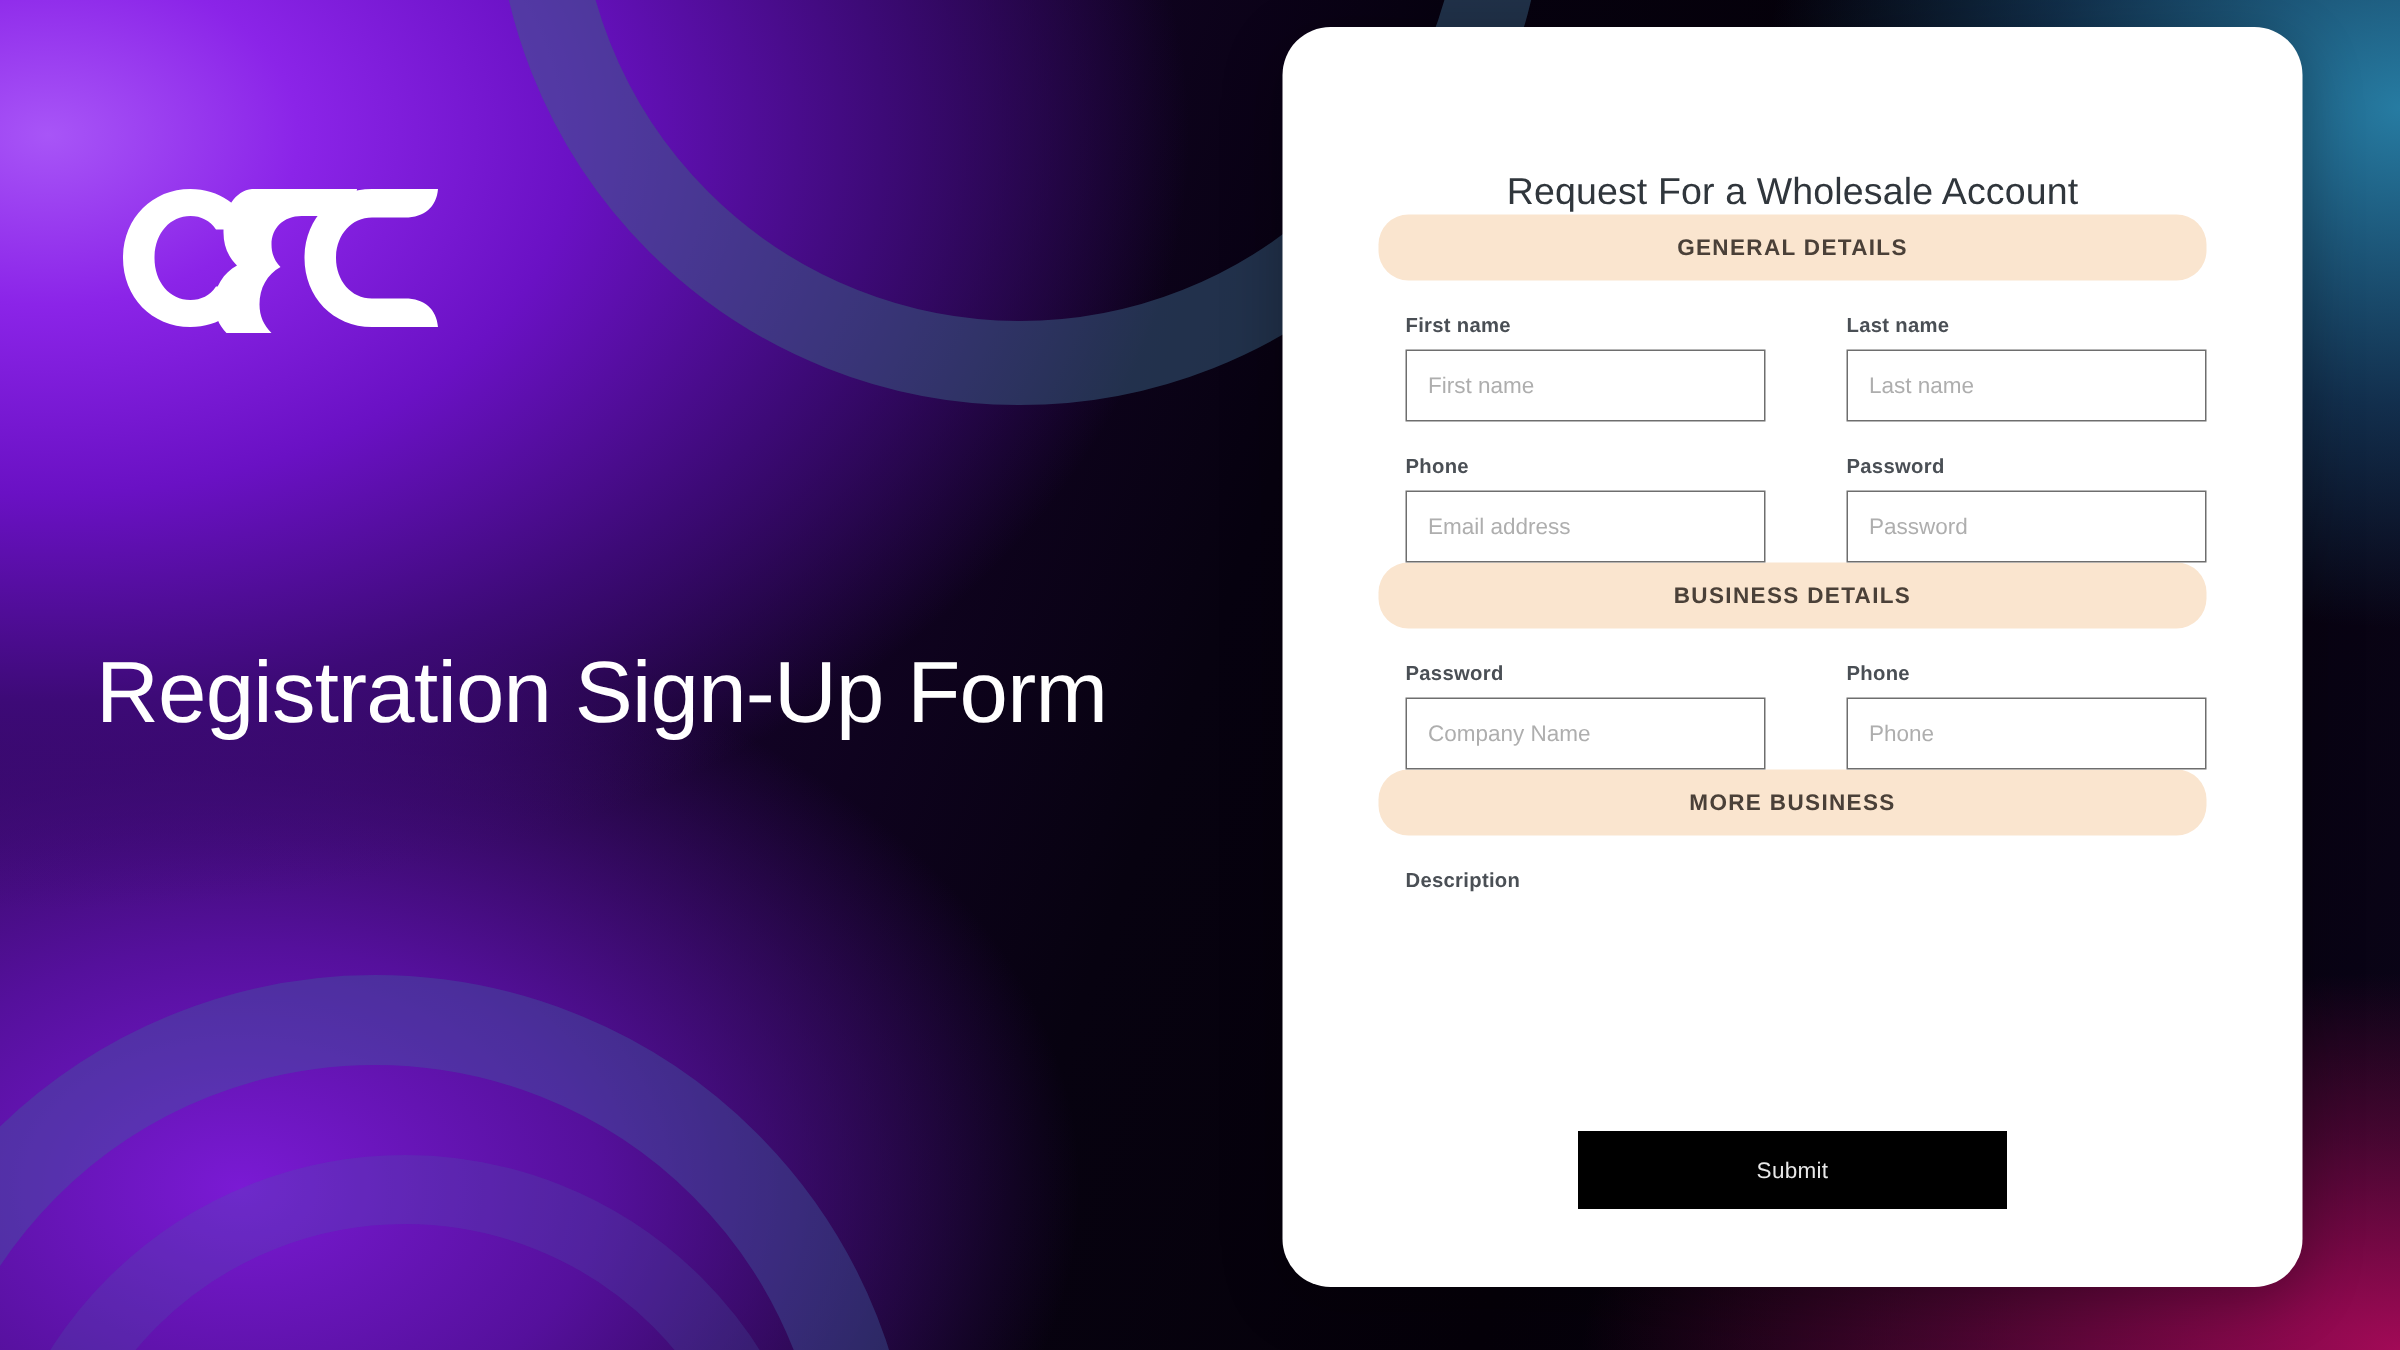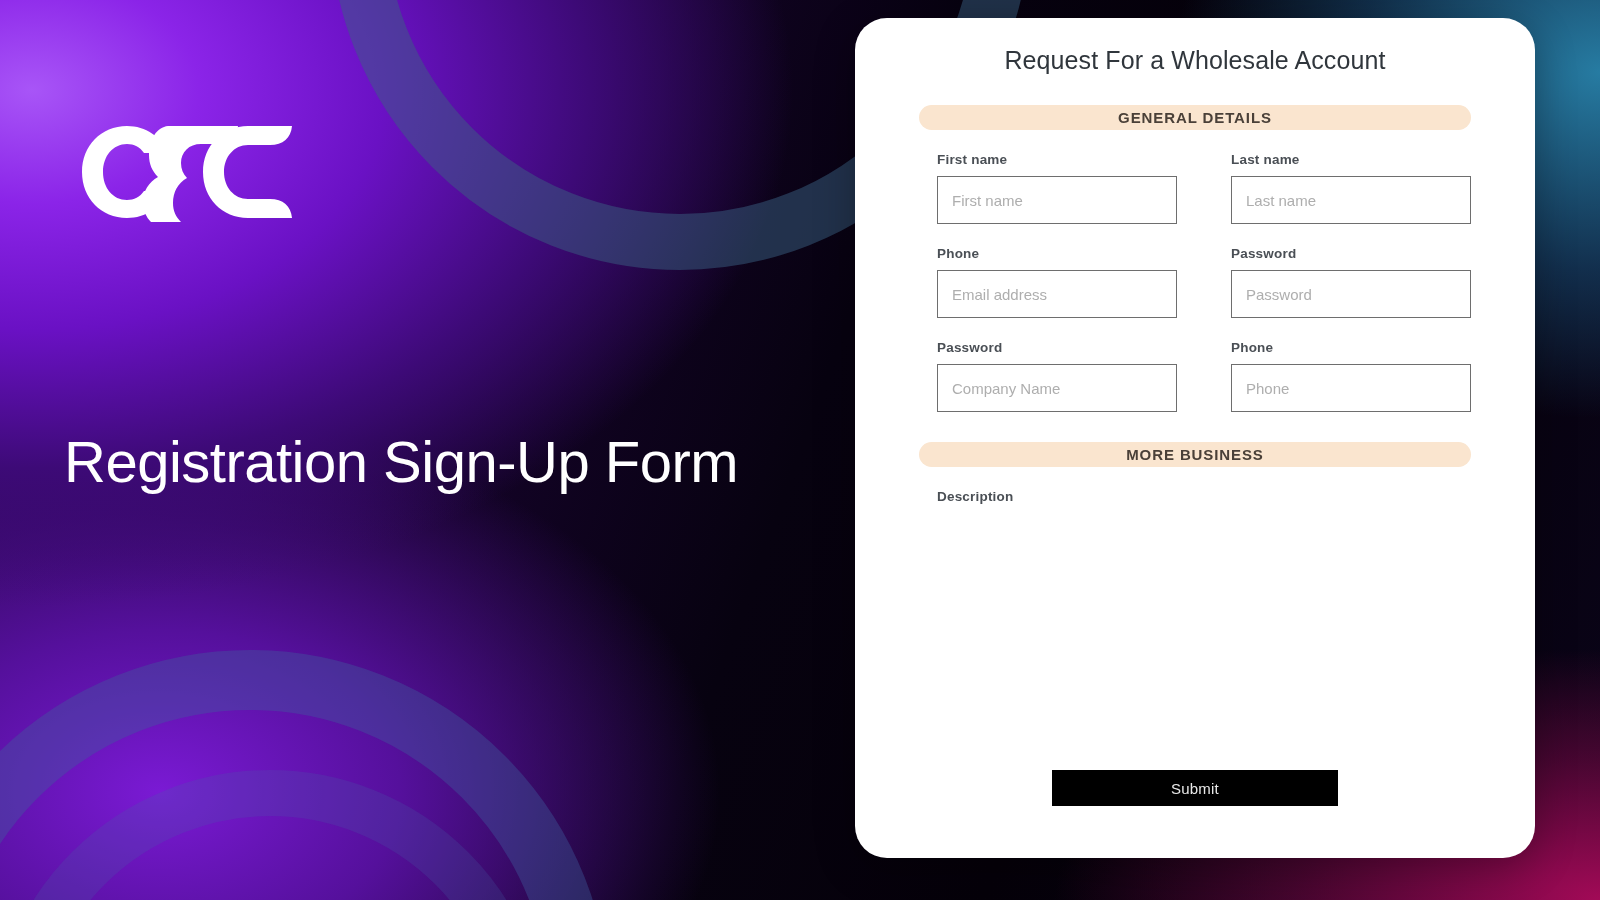--- a/index.html
+++ b/index.html
@@ -52,45 +52,45 @@
   
   #card {
     position:absolute; left:855px; top:18px;
     width:680px; height:840px;
     background:#ffffff; border-radius:32px;
     box-shadow:0 10px 40px rgba(0,0,0,0.28);
     padding:0 64px;
   }
   #form-title {
     text-align:center; font-size:25px; color:#30363c;
-    padding-top:28px; letter-spacing:0.1px; font-weight:400;
+    padding-top:76px; letter-spacing:0.1px; font-weight:400;margin-top:20px;
   }
   .section-pill {
-    margin-top:30px; height:25px; border-radius:20px;
+    height:44px; border-radius:20px;
     background:#fae5cf; color:#4a4038;
     display:flex; align-items:center; justify-content:center;
     font-size:15px; font-weight:bold; letter-spacing:0.9px;
   }
   .row { display:flex; gap:36px; margin-top:22px; }
   .field { flex:1 1 0; min-width:0;padding-left:18px; }
   .field.half { flex:0 0 253px; }
   .f-label {
     font-size:13.5px; font-weight:bold; color:#4a4f55;
     letter-spacing:0.2px; margin-bottom:9px;
   }
   .f-input {
     width:100%; height:48px; border:1px solid #6e6e6e;
     background:#fff; padding:0 14px; font-size:15px;
     color:#333; font-family:"Liberation Sans", sans-serif;
     border-radius:0; outline:none;
   }
   .f-input::placeholder { color:#aeaeae; }
   #submit-row { position:absolute; left:64px; right:64px; bottom:52px; display:flex; justify-content:center; }
   #submit-button {
-    width:286px; height:36px; background:#000; color:#e8e8e8;
+    width:286px; height:52px; background:#000; color:#e8e8e8;
     border:none; font-size:15px; cursor:pointer;
     font-family:"Liberation Sans", sans-serif; letter-spacing:0.2px;
   }
 </style>
 </head>
 <body>
 
 <div id="bg">
   <div class="ring" id="ring-top"></div>
   <div class="ring" id="ring-bottom"></div>
@@ -127,20 +127,21 @@
     <div class="field">
       <div class="f-label">Phone</div>
       <input class="f-input" type="text" placeholder="Email address" style="">
     </div>
     <div class="field">
       <div class="f-label">Password</div>
       <input class="f-input" type="text" placeholder="Password" style="">
     </div>
   </div>
 
+  <div class="section-pill">BUSINESS DETAILS</div>
 
   <div class="row">
     <div class="field">
       <div class="f-label">Password</div>
       <input class="f-input" type="text" placeholder="Company Name" style="">
     </div>
     <div class="field">
       <div class="f-label">Phone</div>
       <input class="f-input" type="text" placeholder="Phone" style="">
     </div>

